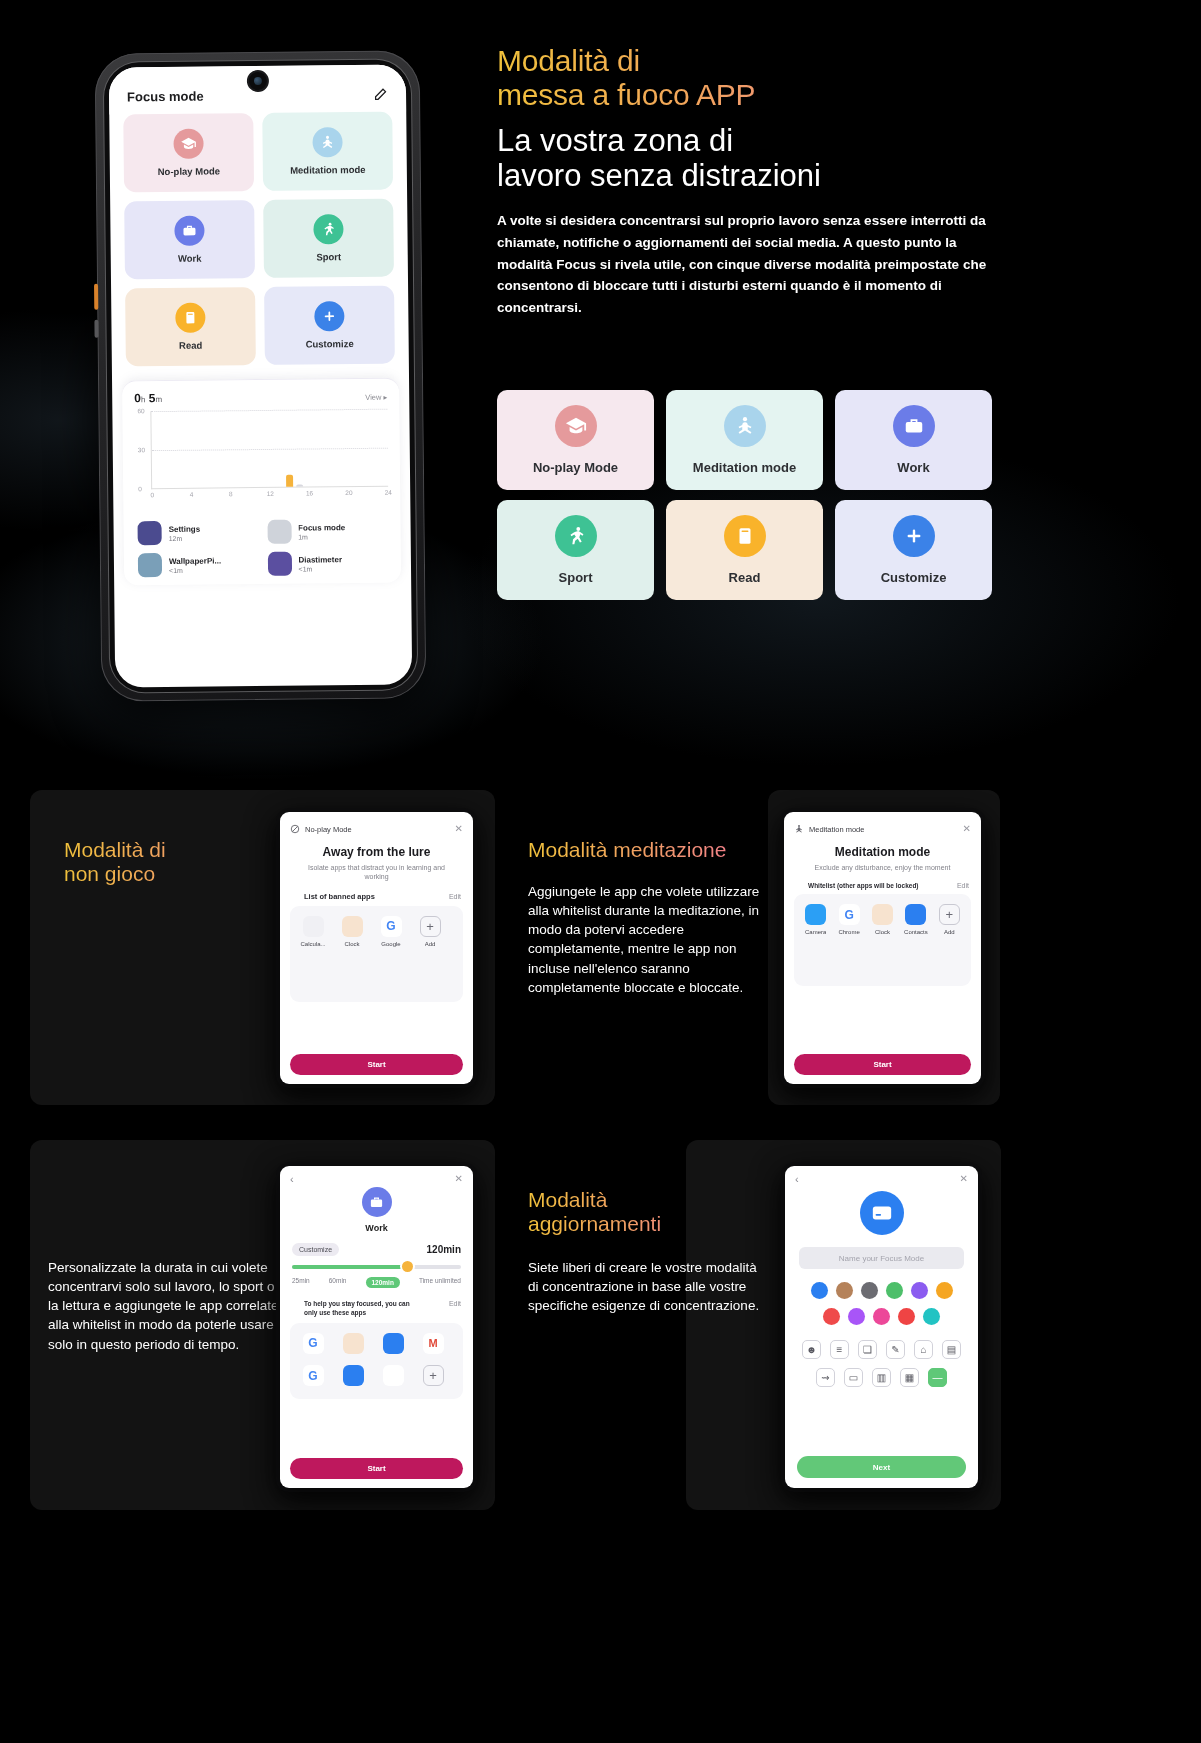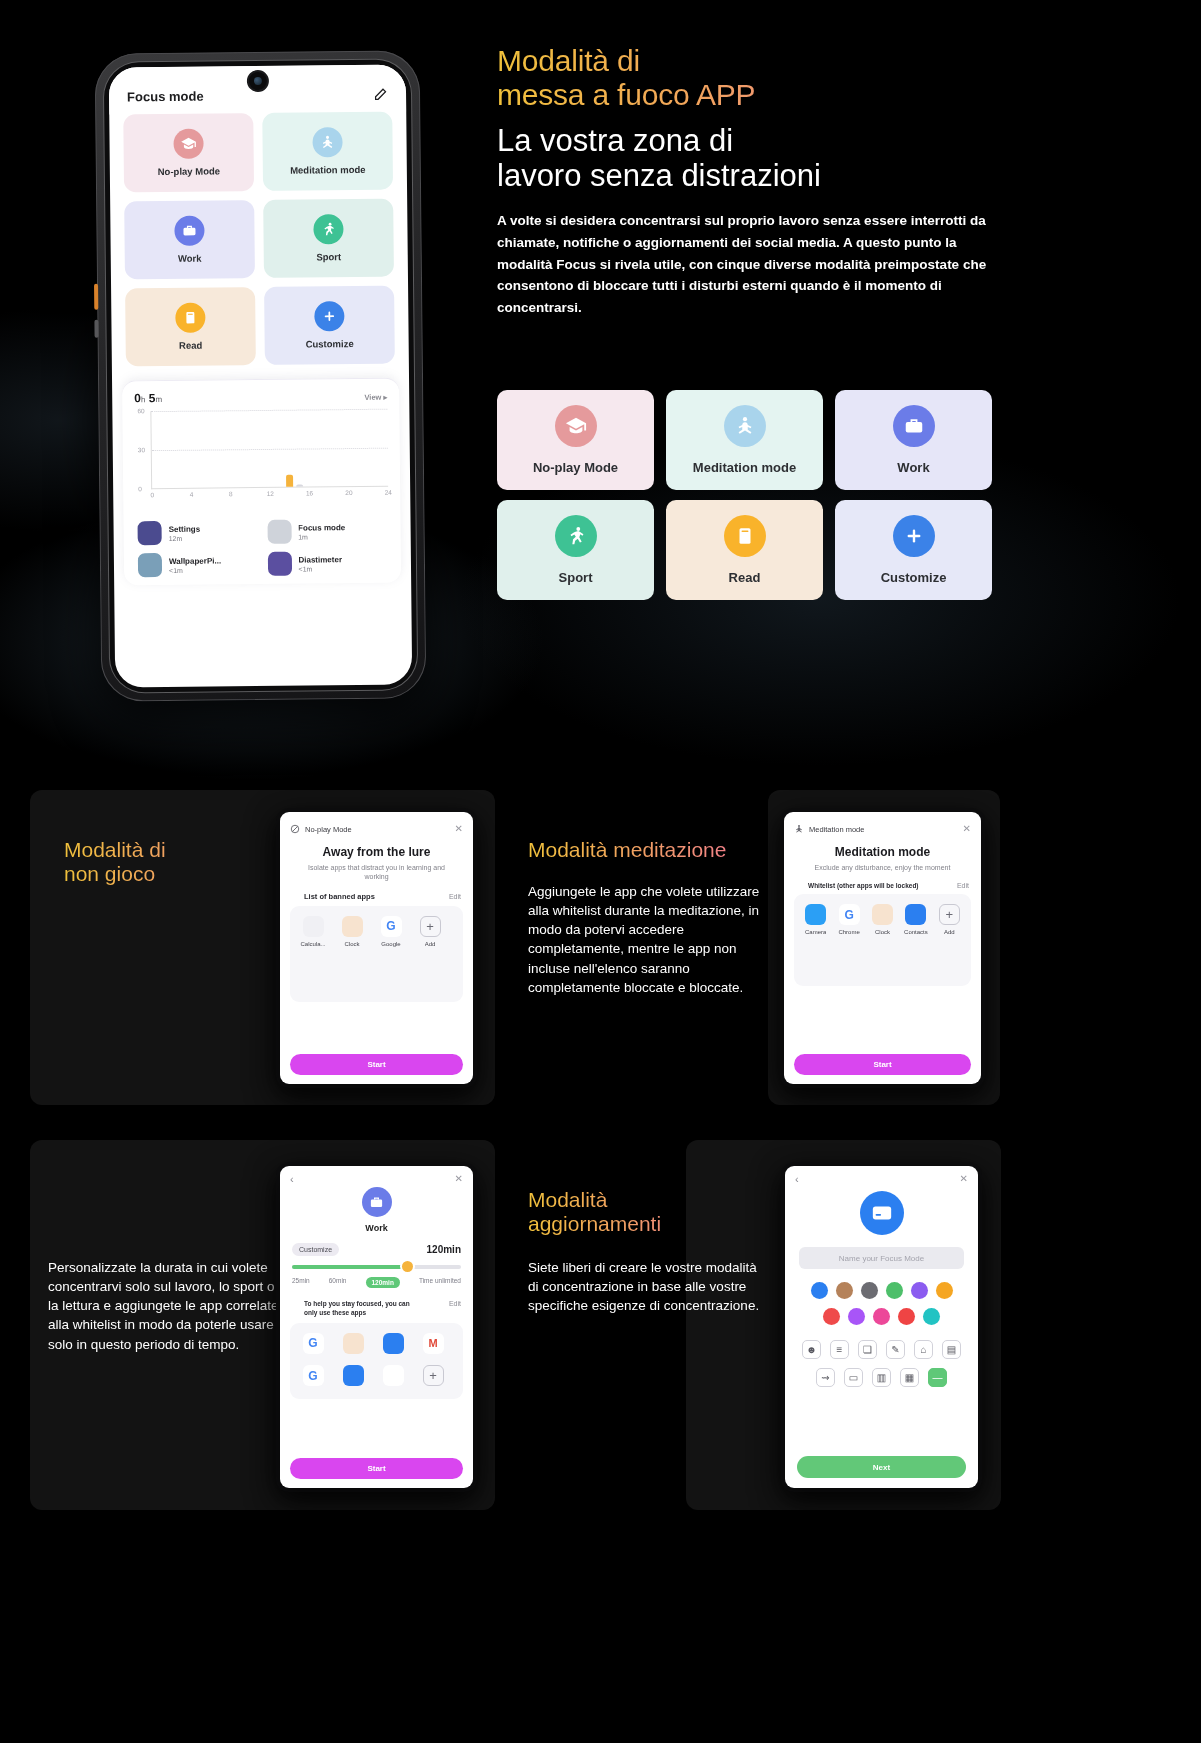--- a/index.html
+++ b/index.html
@@ -66,21 +66,21 @@
     align-items:center; justify-content:center; }
   .mc-ico svg{ width:16px; height:16px; fill:#fff; }
   .mc-lab{ font-size:9.5px; font-weight:bold; color:#2d2f33; }
 
   .stats-card{ margin:14px 10px 0 10px; background:#fff; border-radius:14px;
     box-shadow:0 -2px 10px rgba(120,120,150,.13); padding:10px 12px 0 12px;
     border-top:1px solid #eceaf3;}
   .stats-top{ display:flex; align-items:baseline; justify-content:space-between; }
   .stat-time{ font-size:12px; font-weight:bold; color:#161618; }
   .stat-time small{ font-size:8px; font-weight:normal; color:#5a5a60; }
-  .stat-view{ font-size:7.5px; color:#8c8c93;font-weight:bold; }
+  .stat-view{ font-size:7.5px; color:#8c8c93; }
 
   .chart-wrap{ position:relative; height:100px; margin-top:6px; padding-left:16px; }
   .chart-plot{ position:relative; height:78px; border-left:1px solid #ddd;
     border-bottom:1px solid #ddd; }
   .gl{ position:absolute; left:0; right:0; border-top:1px dotted #d6d6dc; }
   .ylab{ position:absolute; left:-14px; font-size:6.5px; color:#a5a5ad; }
   .xlab{ position:absolute; top:80px; font-size:6.5px; color:#a5a5ad; transform:translateX(-50%); }
   .bar{ position:absolute; bottom:0; background:#f5b33c; border-radius:2px 2px 0 0; }
   .bar.g{ background:#d8d8de; }
 
@@ -140,21 +140,21 @@
   .mini-apps{ margin:0 10px; background:#f6f6f9; border-radius:9px;
     padding:10px 8px; display:flex; gap:9px; justify-content:flex-start; }
   .mini-app{ display:flex; flex-direction:column; align-items:center; gap:4px; width:30px;}
   .mini-app .ic{ width:21px; height:21px; border-radius:6px; display:flex;
     align-items:center; justify-content:center; overflow:hidden;}
   .mini-app .nm{ font-size:6px; color:#44444c; white-space:nowrap;
      overflow:hidden; text-overflow:ellipsis; max-width:30px; }
   .add-ic{ width:21px; height:21px; border-radius:6px; border:1px solid #c9c9d2;
     display:flex; align-items:center; justify-content:center; color:#6a6a74; font-size:13px; line-height:1;}
   .start-btn{ position:absolute; left:10px; right:10px; bottom:9px; height:21px;
-    background:#d946ef; border-radius:11px; color:#fff; font-size:8px; font-weight:bold;
+    background:#be185d; border-radius:11px; color:#fff; font-size:8px; font-weight:bold;
     display:flex; align-items:center; justify-content:center; }
 
   .back-chev{ font-size:11px; color:#8a8a93; padding:8px 0 0 10px; line-height:1; }
 
   .w-hero{ display:flex; flex-direction:column; align-items:center; margin-top:2px; }
   .w-ico{ width:30px; height:30px; border-radius:50%; background:#6b7ce8;
     display:flex; align-items:center; justify-content:center; }
   .w-ico svg{ width:15px; height:15px; fill:#fff; }
   .w-nm{ font-size:9px; font-weight:bold; color:#222; margin-top:6px; }
 

